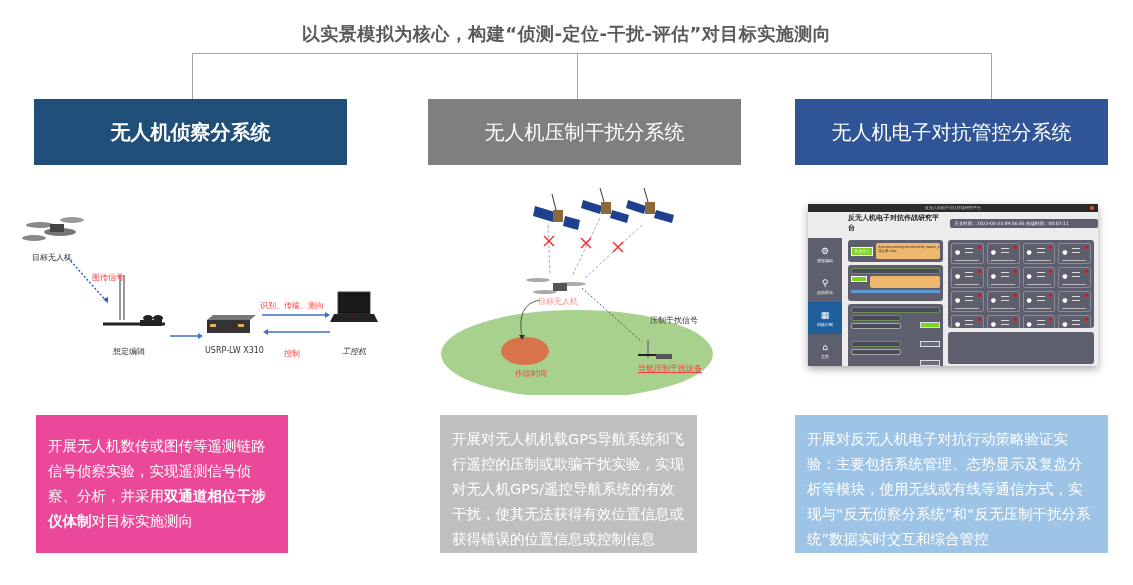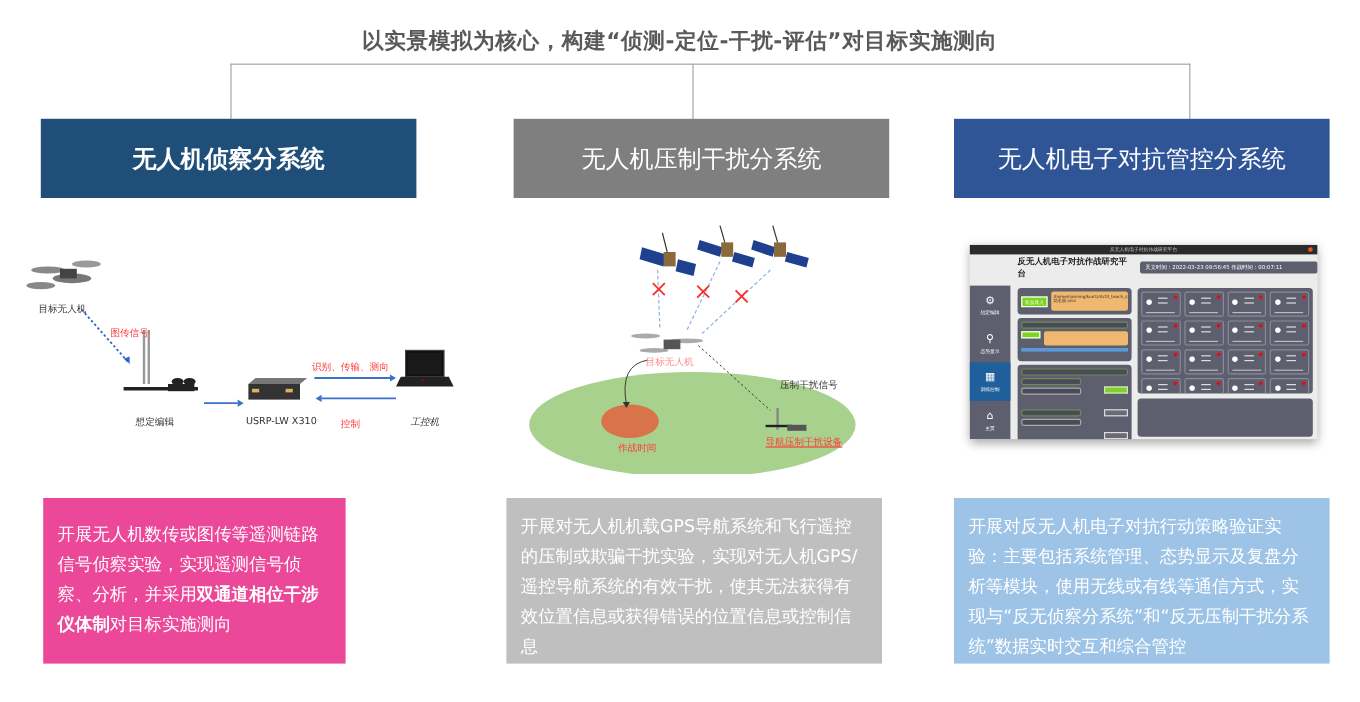--- a/index.html
+++ b/index.html
@@ -15,21 +15,21 @@
     align-items: center; justify-content: center; font-size: 20px; }
   .h1 { left: 34px; width: 313px; background: #1f4e79; font-weight: bold; }
   .h2 { left: 428px; width: 313px; background: #7f7f7f; }
   .h3 { left: 795px; width: 313px; background: #2f5597; }
 
   .panel { position: absolute; top: 180px; height: 215px; }
 
   .desc { position: absolute; top: 415px; height: 138px; color: #fff; font-size: 14.5px;
     line-height: 25px; padding: 12px 12px; }
   .d1 { left: 36px; width: 252px; background: #ec4899; display: flex; align-items: center; }
-  .d2 { left: 422px; width: 313px; background: #bfbfbf; }
+  .d2 { left: 440px; width: 257px; background: #bfbfbf; }
   .d3 { left: 795px; width: 313px; background: #9dc3e6; }
   .desc b { font-weight: bold; }
 
   .lbl { position: absolute; font-size: 8px; white-space: nowrap; }
   .red { color: #ff3b3b; }
   .dark { color: #333; }
 
   
   .plat { position: absolute; left: 808px; top: 204px; width: 290px; height: 162px;
     background: #ececec; box-shadow: 0 3px 8px rgba(0,0,0,0.35); overflow: hidden; }

